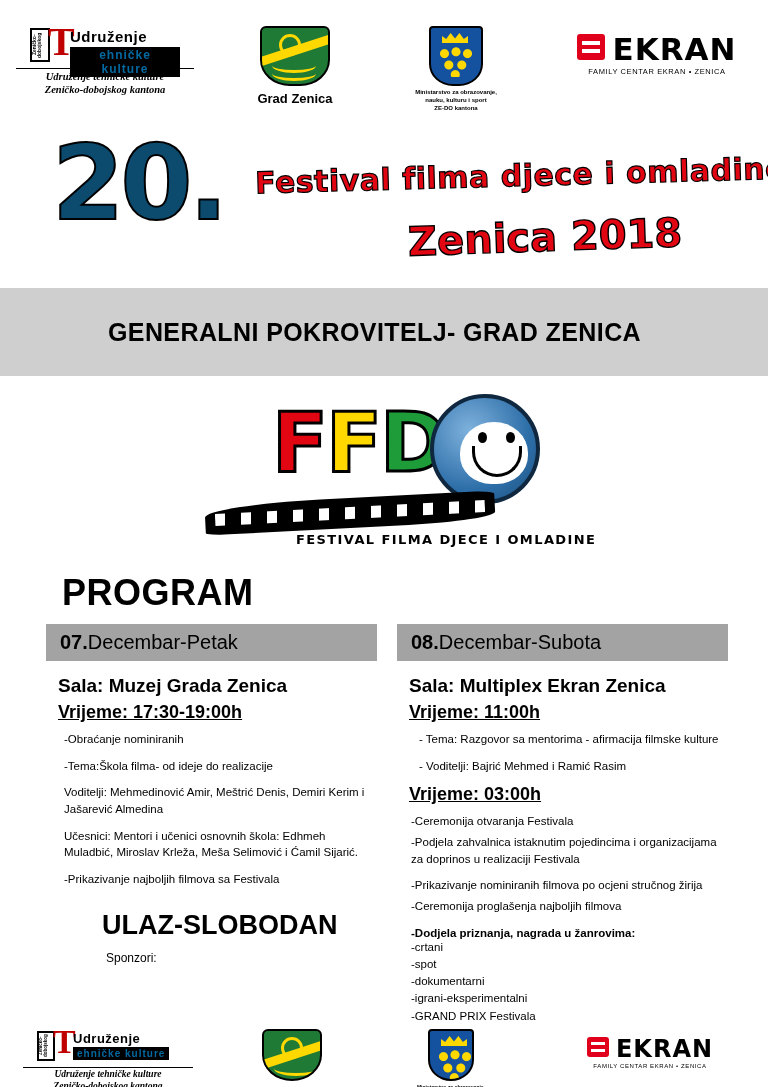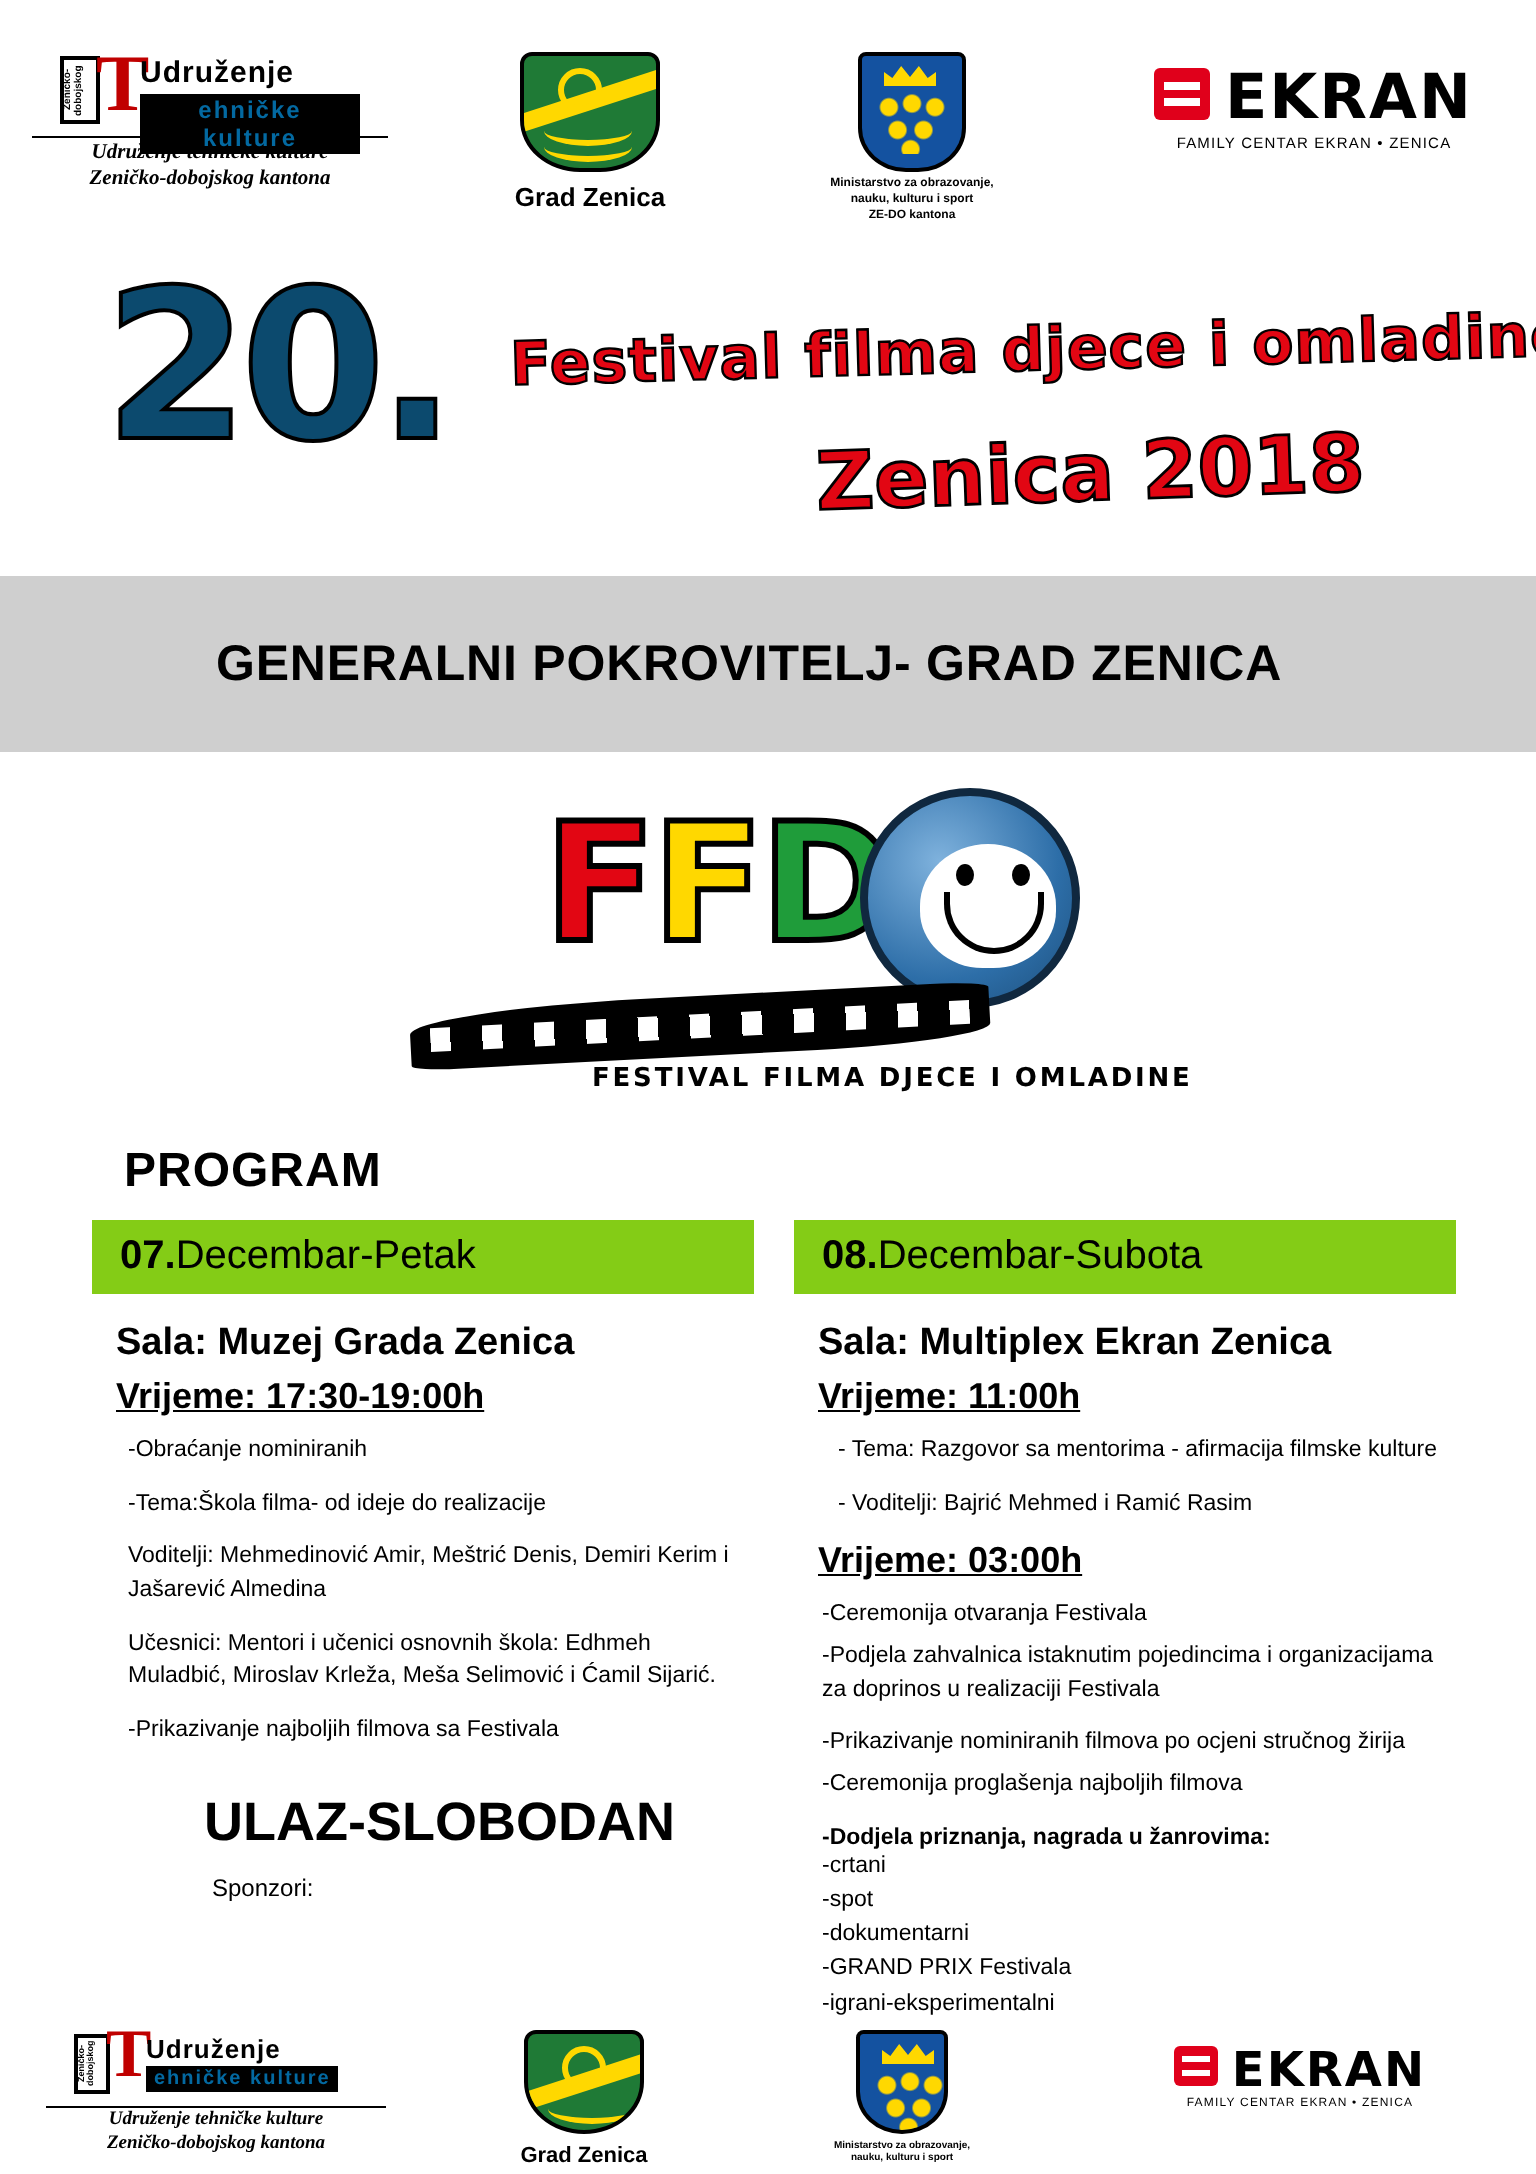--- a/index.html
+++ b/index.html
@@ -378,37 +378,37 @@
     left: 296px;
     top: 156px;
     font-size: 13px;
     font-weight: bold;
     letter-spacing: 1.4px;
     font-family: "DejaVu Sans", sans-serif;
   }
 
   
   .program-title {
-    font-size: 24px;
+    font-size: 36px;
     font-weight: bold;
     margin: 0 0 10px 62px;
     letter-spacing: 0.5px;
   }
 
   .columns {
     display: flex;
     padding: 0 40px 0 46px;
     gap: 20px;
     box-sizing: border-box;
   }
   .col {
     width: 50%;
   }
   .date-bar {
-    background: #84cc16;
+    background: #a3a3a3;
     padding: 7px 14px;
     font-size: 20px;
     margin-bottom: 14px;
   }
   .date-bar .day {
     font-weight: bold;
   }
   .hall {
     font-size: 19px;
     font-weight: bold;
@@ -591,22 +591,22 @@
     <div class="time second">Vrijeme: 03:00h</div>
     <div class="item tight">-Ceremonija otvaranja Festivala</div>
     <div class="item">-Podjela zahvalnica istaknutim pojedincima i organizacijama za doprinos u realizaciji Festivala</div>
     <div class="item tight">-Prikazivanje nominiranih filmova po ocjeni stručnog žirija</div>
     <div class="item">-Ceremonija proglašenja najboljih filmova</div>
     <div class="bold-head">-Dodjela priznanja, nagrada u žanrovima:</div>
     <div class="genre-list">
       <div>-crtani</div>
       <div>-spot</div>
       <div>-dokumentarni</div>
+      <div>-igrani-eksperimentalni</div>
       <div>-GRAND PRIX Festivala</div>
-      <div>-igrani-eksperimentalni</div>
     </div>
   </div>
 
 </div>
 
 <div class="bottom-bar">
 
   <div class="logo-block utk">
     <div class="utk-mark">
       <div class="utk-box">Zeničko-dobojskog</div>

